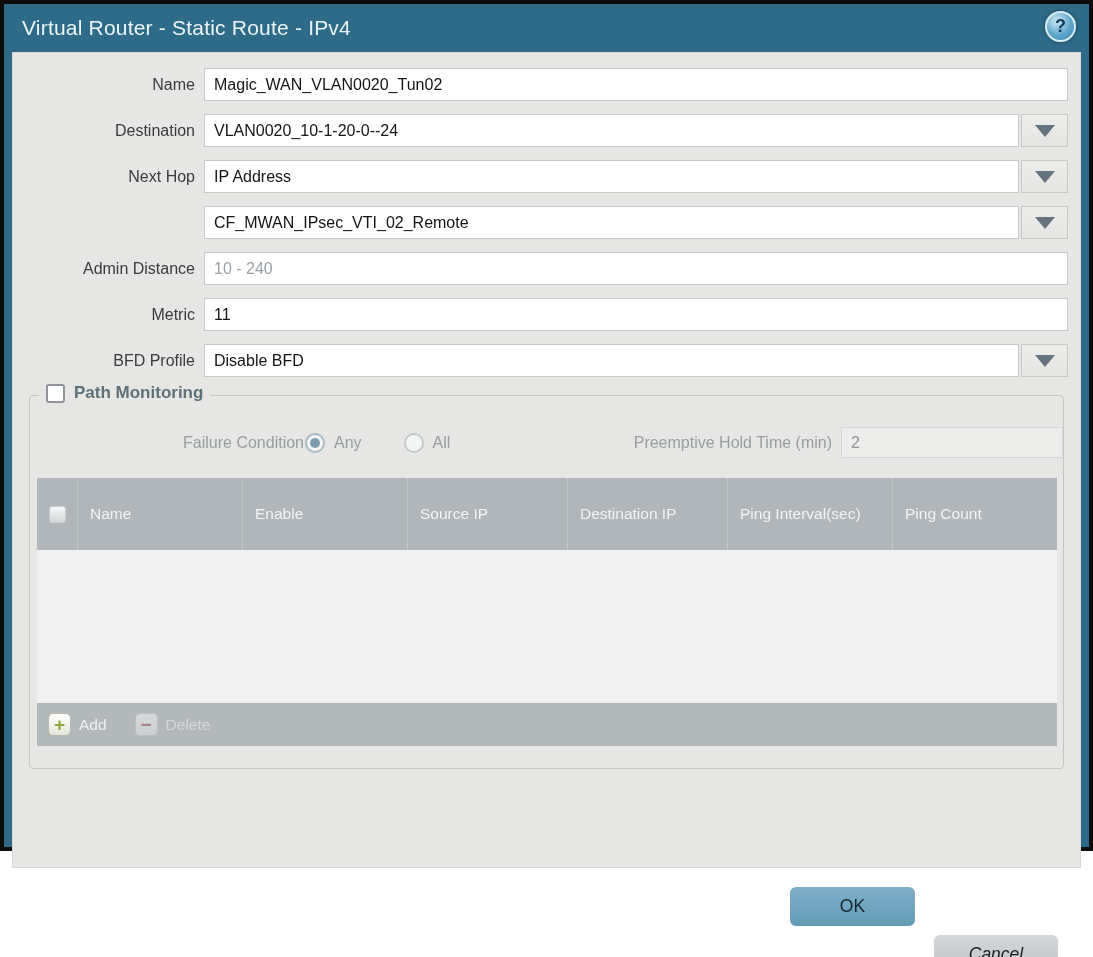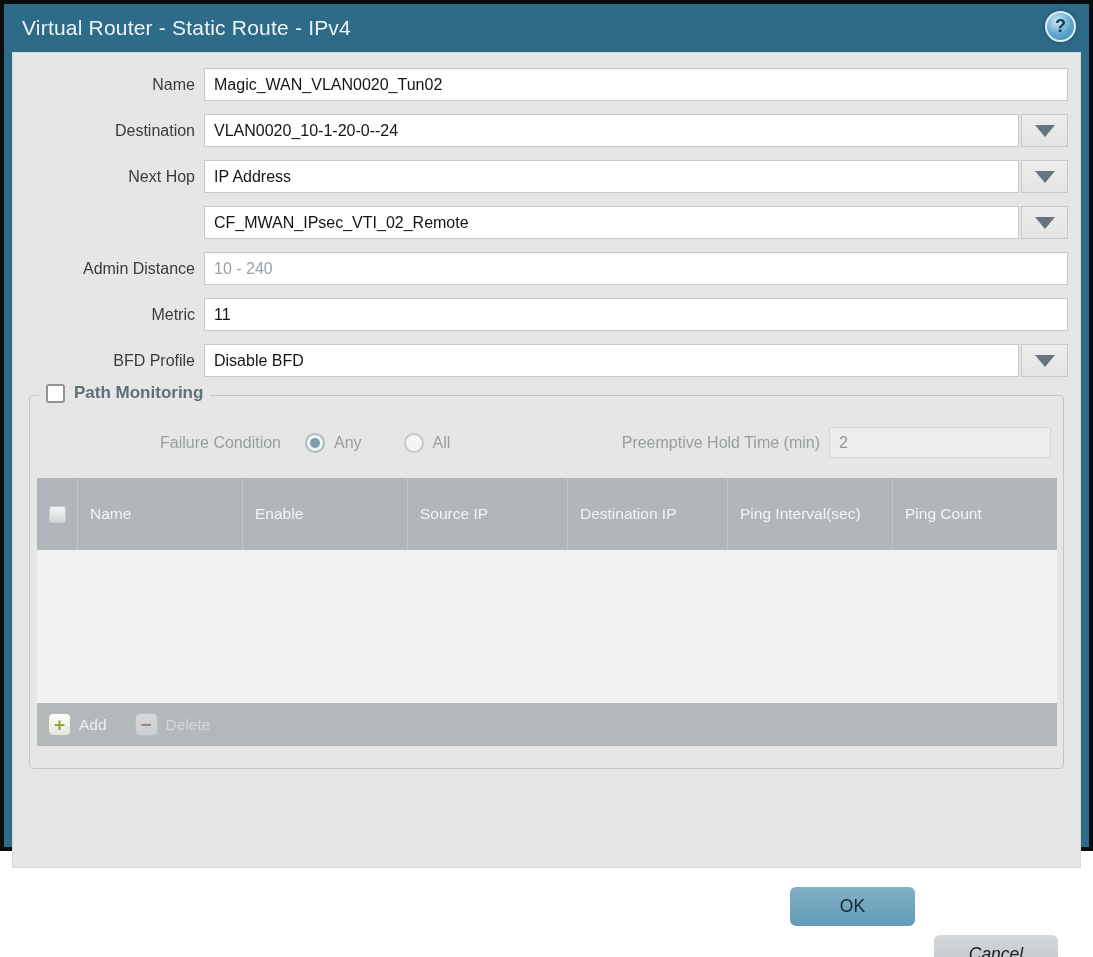--- a/index.html
+++ b/index.html
@@ -44,28 +44,28 @@
   .pm { position:relative; margin:18px 17px 0 17px; height:374px;
         border:1px solid #c5c5c3; border-radius:4px; }
   .pm-legend { position:absolute; top:-13px; left:9px; display:flex; align-items:center;
                background:#e6e6e4; padding:0 7px; }
   .pm-check { width:19px; height:19px; background:#fff; border:2px solid #8e9499;
               border-radius:3px; margin-right:9px; cursor:pointer; }
   .pm-title { font-size:17px; font-weight:bold; color:#5e7078; }
 
   .cond { display:flex; align-items:center; margin-top:30px; height:33px;
           font-size:16px; color:#979da1; }
-  .cond-lbl { width:275px; text-align:right; padding-right:24px; }
+  .cond-lbl { width:275px; text-align:right; padding-right:1px; }
   .radio { width:20px; height:20px; border-radius:50%; border:2px solid #c3c8cb;
            background:#f4f5f5; margin-right:9px; position:relative; cursor:pointer; flex:none; }
   .radio.sel { border-color:#a8bac4; }
   .radio.sel::after { content:""; position:absolute; inset:3px; border-radius:50%;
                       background:#7d9cae; }
   .radio-lbl { margin-right:42px; }
-  .pre-group { margin-left:auto; margin-right:12px; display:flex; align-items:center; }
+  .pre-group { margin-left:auto; display:flex; align-items:center; }
   .pre-input { width:222px; height:31px; margin-left:9px; border:1px solid #d5d6d5;
                background:#ececeb; color:#8e9498; font-size:16px; padding:0 9px;
                font-family:"Liberation Sans", sans-serif; outline:none; }
 
   
   .tbl { margin:19px 6px 0 7px; }
   .thead { display:flex; height:72px; background:#b1b6ba; }
   .th { display:flex; align-items:center; padding:0 12px; color:#f2f4f5;
         font-size:15.5px; border-left:1px solid #c1c6c9; line-height:1.25; }
   .th.c0 { width:40px; border-left:none; padding:0; justify-content:center; }

